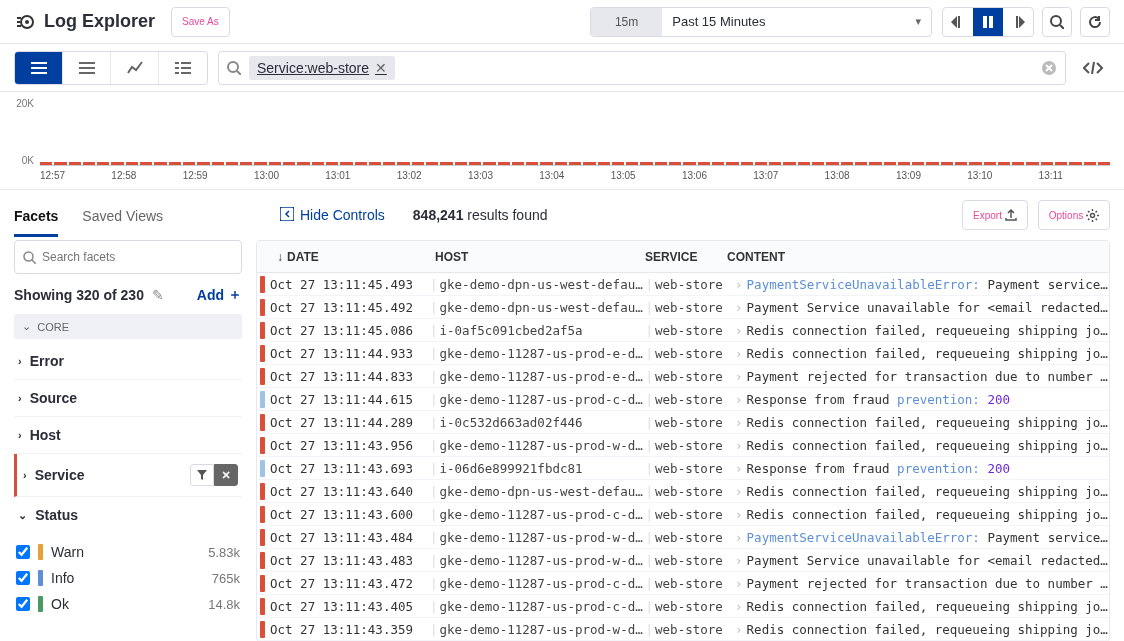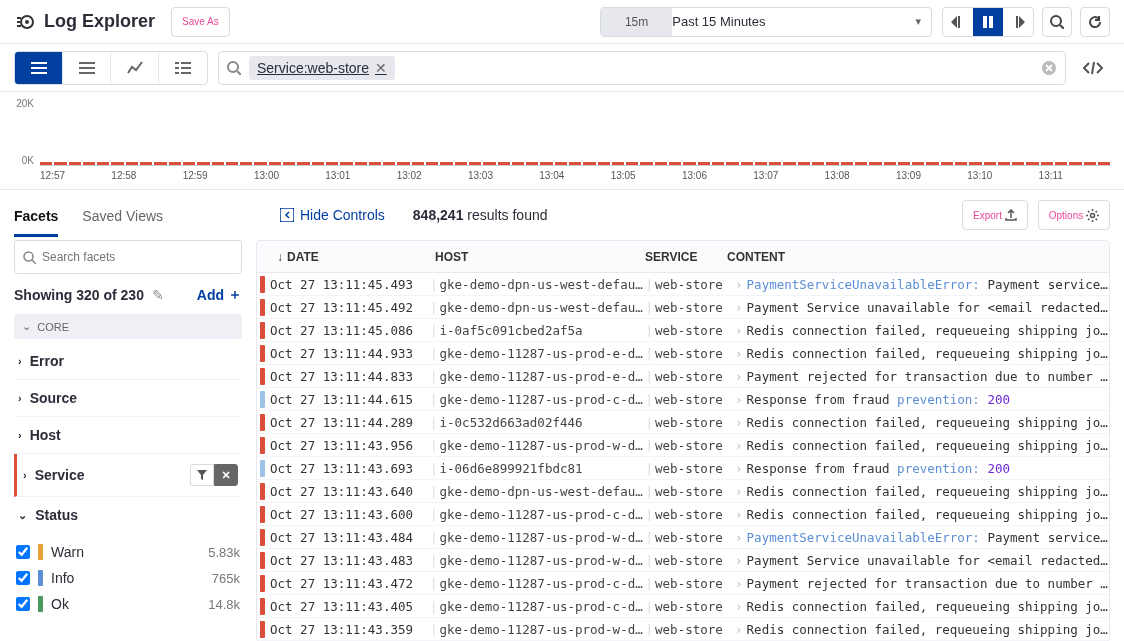--- a/index.html
+++ b/index.html
@@ -5,21 +5,21 @@
 * { box-sizing: border-box; margin: 0; padding: 0; }
 body { font-family: -apple-system, BlinkMacSystemFont, "Segoe UI", Helvetica, Arial, sans-serif; font-size: 13px; color: #2b2d38; background: #fff; width: 1124px; }
 .topbar { display: flex; align-items: center; height: 44px; padding: 0 14px; border-bottom: 1px solid #e6e8ee; }
 .topbar .logo-icon { width: 22px; height: 22px; margin-right: 8px; display:flex; align-items:center; justify-content:center;}
 .topbar h1 { font-size: 18px; font-weight: 600; }
 .btn { border: 1px solid #d8dbe4; background: #fff; border-radius: 4px; height: 30px; padding: 0 10px; font-size: 10px; display: inline-flex; align-items: center; cursor: pointer; color: #ec4899; }
 .save-as { margin-left: 16px; }
 .spacer { flex: 1; }
 .time-picker { display: flex; align-items: center; border: 1px solid #d8dbe4; border-radius: 4px; height: 30px; }
 .time-picker .badge { background: #e6e8ee; color: #555; padding: 0 24px; height: 28px; display:flex; align-items:center; font-size:12px; border-top-left-radius:3px; border-bottom-left-radius:3px;}
-.time-picker .label { padding: 0 140px 0 0; flex:1; }
+.time-picker .label { padding: 0 140px 0 10px; flex:1; }
 .time-picker .chev { padding: 0 10px; color: #666; }
 .play-group { display: flex; margin-left: 10px; border:1px solid #d8dbe4; border-radius:4px; overflow:hidden; height:30px;}
 .play-group .pbtn { width:30px; display:flex; align-items:center; justify-content:center; cursor:pointer; color:#555;}
 .play-group .pbtn.active { background:#003ea0; color:#fff; }
 .icon-btn { width:30px; height:30px; border:1px solid #d8dbe4; border-radius:4px; display:inline-flex; align-items:center; justify-content:center; margin-left:8px; cursor:pointer; color:#444;}
 .filterbar { display:flex; align-items:center; height:48px; padding:0 14px; border-bottom:1px solid #e6e8ee;}
 .view-toggles { display:flex; border:1px solid #d8dbe4; border-radius:4px; overflow:hidden; height:34px;}
 .view-toggles .v { width:48px; display:flex; align-items:center; justify-content:center; color:#555; cursor:pointer; border-right:1px solid #e6e8ee;}
 .view-toggles .v:last-child { border-right:none;}
 .view-toggles .v.active { background:#003ea0; color:#fff;}
@@ -36,21 +36,21 @@
 .bars { flex:1; display:flex; align-items:flex-end; height:68px; gap:2px; border-bottom:1px solid #ccc;}
 .bar-col { flex:1; display:flex; flex-direction:column; justify-content:flex-end;}
 .bar-main { background:#9ec3e6; width:100%;}
 .bar-bottom { background:#d94f3a; width:100%; height:3px;}
 .x-labels { display:flex; margin-left:26px; font-size:10px; color:#555; padding:4px 0 8px 0;}
 .x-labels span { flex:1; text-align:left;}
 .controls-row { display:flex; align-items:center; padding: 0 14px; height:50px;}
 .tab-group { display:flex; gap:24px; width:252px;}
 .tab { font-size:14px; color:#666; padding:14px 0 10px 0; cursor:pointer;}
 .tab.active { color:#111; font-weight:600; border-bottom:3px solid #003ea0;}
-.hide-ctrl { color:#003ea0; font-size:14px; display:flex; align-items:center; gap:6px; cursor:pointer; margin-left:14px;}
+.hide-ctrl { color:#003ea0; font-size:14px; display:flex; gap:6px; cursor:pointer; margin-left:14px;}
 .results-found { font-size:14px; margin-left:28px;}
 .results-found b { font-weight:600;}
 .content-row { display:flex; }
 .sidebar { width:256px; padding:0 14px 14px 14px;}
 .search-facets { display:flex; align-items:center; border:1px solid #d8dbe4; border-radius:4px; height:34px; padding:0 8px; margin-bottom:12px;}
 .search-facets input { border:none; outline:none; flex:1; font-size:12px; margin-left:6px;}
 .showing-row { display:flex; align-items:center; font-size:14px; margin-bottom:10px;}
 .showing-row .sh-text { font-weight:600;}
 .showing-row .pencil { color:#888; margin-left:8px; cursor:pointer;}
 .add-link { margin-left:auto; color:#003ea0; font-weight:600; display:flex; align-items:center; gap:4px; cursor:pointer;}

